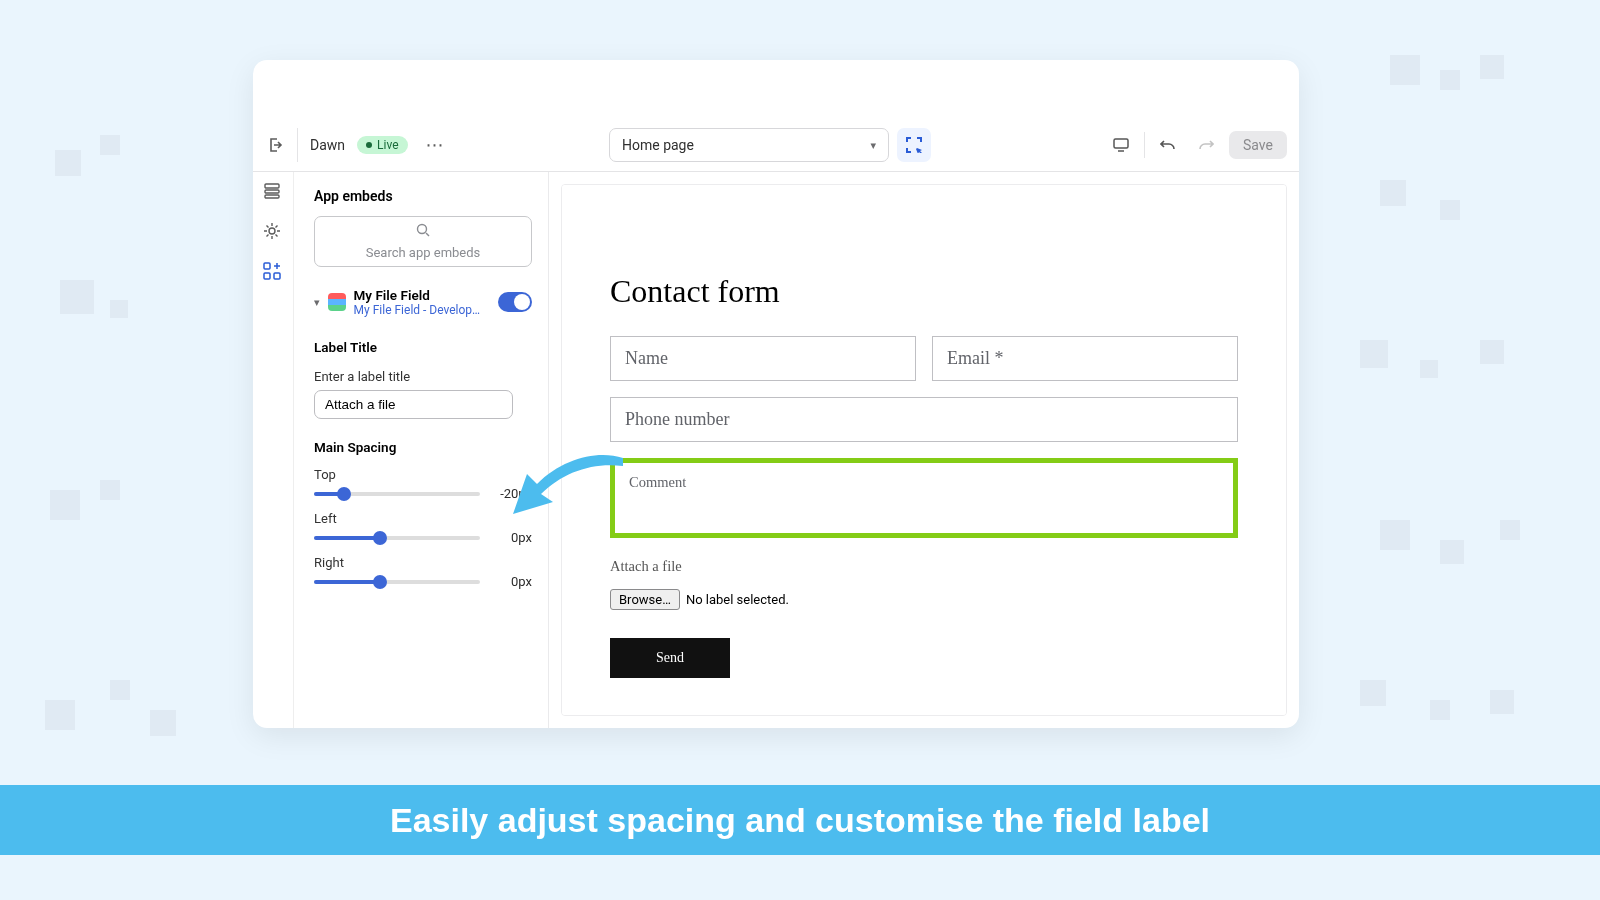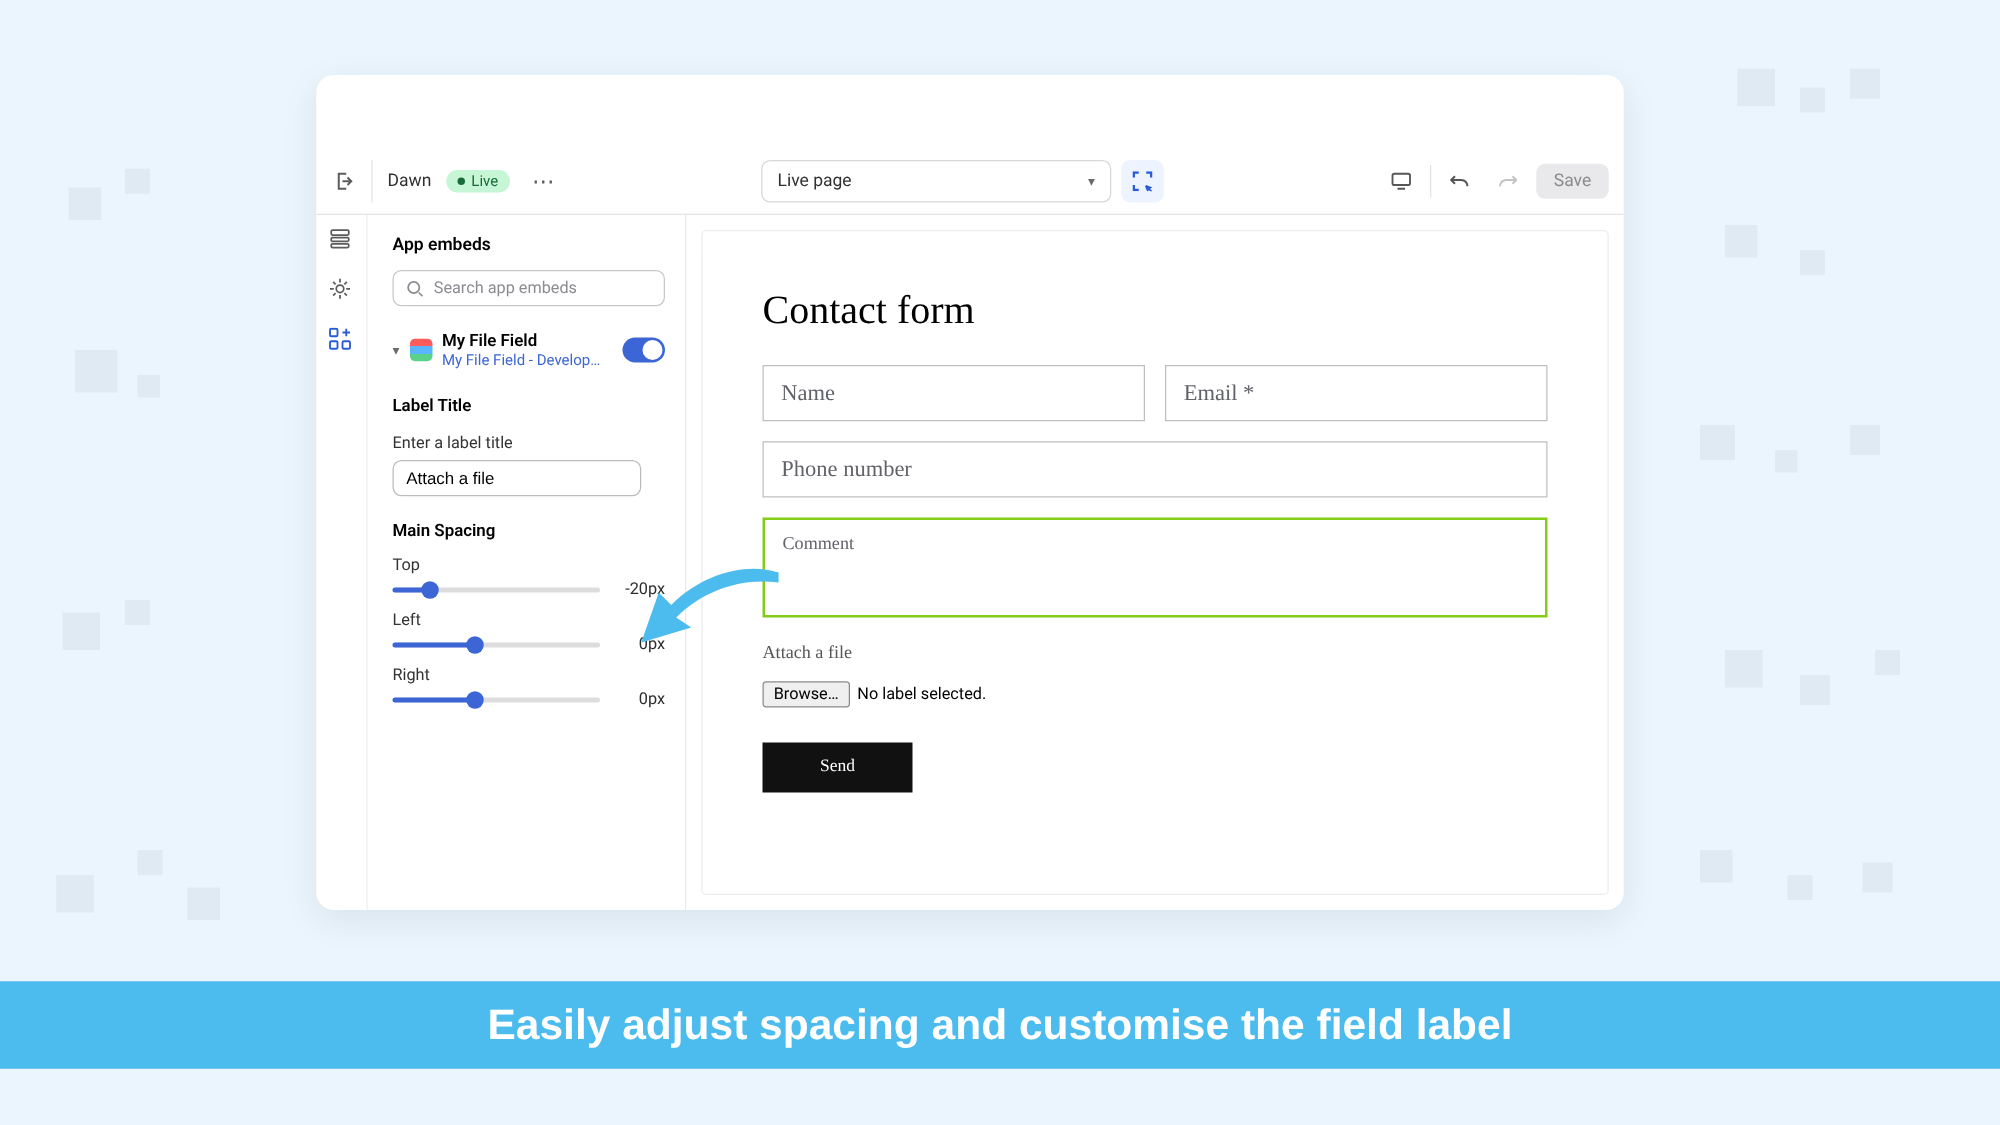--- a/index.html
+++ b/index.html
@@ -54,21 +54,21 @@
   .sidebar {
     position:absolute; left:40px; top:112px; width:256px; bottom:0;
     border-left:1px solid #eee; border-right:1px solid #eaeaec;
     padding:12px 0 0 4px; overflow-y:auto;
   }
   .sidebar::-webkit-scrollbar{width:8px}
   .sidebar::-webkit-scrollbar-thumb{background:#cfcfd2;border-radius:4px}
   .sidebar h3 { font-size:14px; font-weight:600; padding:4px 16px 12px; }
   .search {
     margin:0 16px 12px; display:flex; align-items:center; gap:8px;
-    border:1px solid #c7c8cb; border-radius:7px; padding:6px 10px; color:#8a8c91; font-size:13px;
+    border:1px solid #c7c8cb; border-radius:7px; padding:6px 10px; color:#8a8c91; font-size:13px;flex-direction:column;
   }
   .embed-row {
     display:flex; align-items:center; padding:8px 16px; gap:8px;
   }
   .chev-icon { color:#6b6b6e; font-size:11px;}
   .app-icon { width:18px; height:18px; border-radius:4px; background:linear-gradient(#ff5b5b 33%, #5bb4ff 33% 66%, #5bd28a 66%); }
   .embed-text { flex:1; }
   .embed-text .t1 { font-size:13.5px; font-weight:600; }
   .embed-text .t2 { font-size:12px; color:#3c66d6; }
   .toggle {
@@ -88,24 +88,24 @@
   .slider-thumb { position:absolute; top:50%; width:14px; height:14px; border-radius:50%; background:#3c66d6; transform:translate(-50%,-50%); }
   .slider-val { font-size:13px; color:#2c2c2c; min-width:42px; text-align:right;}
   
   .preview {
     position:absolute; left:308px; top:124px; right:12px; bottom:12px;
     background:#fff; border:1px solid #ececee; border-radius:4px;
     padding:44px 48px; overflow:auto;
   }
   .preview::-webkit-scrollbar{width:8px}
   .preview::-webkit-scrollbar-thumb{background:#cfcfd2;border-radius:4px}
-  .form-title { font-size:32px; font-weight:400; margin-bottom:26px; font-family:Georgia, 'Times New Roman', serif;}
+  .form-title { font-size:32px; font-weight:400; margin-bottom:26px; font-family:Georgia, 'Times New Roman', serif;margin-top:44px;}
   .frow { display:flex; gap:16px; margin-bottom:16px; }
   .finput { flex:1; border:1px solid #bfbfc3; padding:11px 14px; font-size:18px; color:#616369; background:#fff; font-family:Georgia, 'Times New Roman', serif;}
-  .farea { width:100%; height:80px; border:2px solid #84cc16; padding:11px 14px; font-size:14.5px; color:#616369; margin-bottom:20px; resize:none; font-family:Georgia, 'Times New Roman', serif;}
+  .farea { width:100%; height:80px; border:5px solid #84cc16; padding:11px 14px; font-size:14.5px; color:#616369; margin-bottom:20px; resize:none; font-family:Georgia, 'Times New Roman', serif;}
   .attach-label { font-size:14.5px; color:#555; margin-bottom:14px; display:block; font-family:Georgia, 'Times New Roman', serif;}
   .file-row { display:flex; align-items:center; gap:6px; margin-bottom:28px; font-size:13px;}
   .browse-btn { border:1px solid #8a8a8c; background:#efefef; padding:2px 8px; border-radius:3px; font-size:13px; }
   .send-btn { background:#111; color:#fff; padding:12px 46px; font-size:14px; border:none; cursor:pointer; font-family:Georgia, 'Times New Roman', serif;}
   
   .arrow {
     position:absolute; left:513px; top:454px; width:110px; height:80px; z-index:3;
   }
   
   .caption {
@@ -154,21 +154,21 @@
     </span>
     <span class="vline"></span>
     <span>Dawn</span>
     <span class="live-badge">
       <span class="live-dot"></span>
       <span>Live</span>
     </span>
     <span class="more-icon">⋯</span>
 
     <div class="pageselect">
-      <span>Live page</span>
+      <span>Home page</span>
       <span style="color:#6b6b6e;font-size:11px">▾</span>
     </div>
     <div class="inspect-btn">
       <svg width="16" height="16" viewBox="0 0 16 16">
           <path fill="#2a5cd6" d="M2 2h3V0H0v5h2V2zm12 0v3h2V0h-5v2h3zM2 11H0v5h5v-2H2v-3zm9 0 5 2-2 1 2 2-1 1-2-2-1 2-2-5 1-1z"></path>
         </svg>
     </div>
 
     <div class="toolbar-right">
       <span class="icon-btn">

